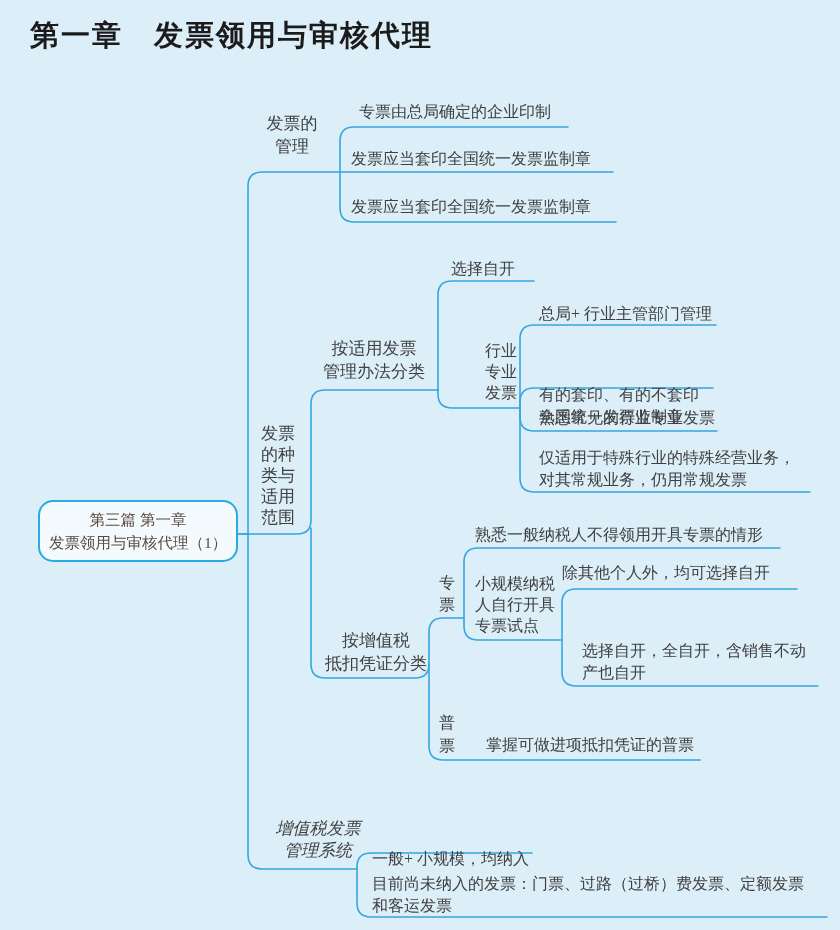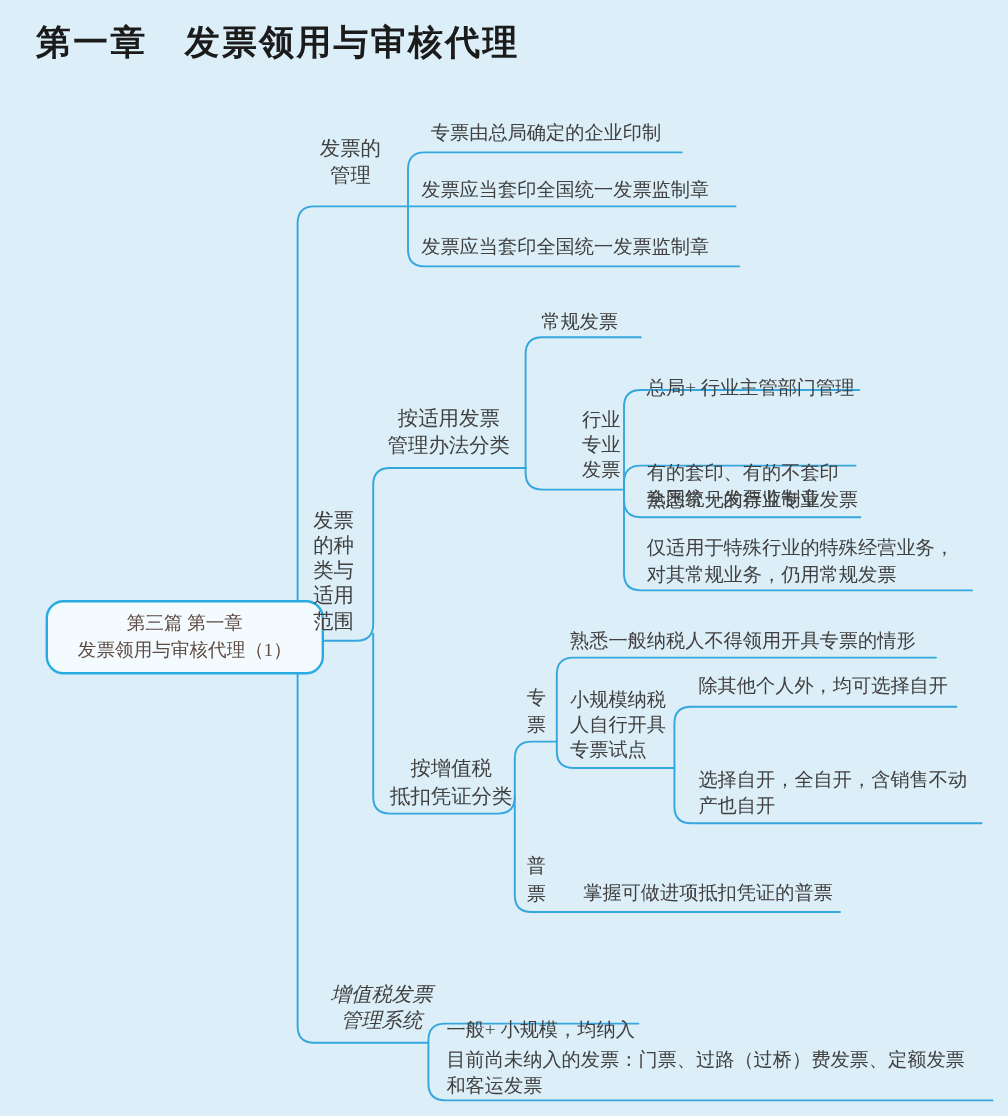--- a/index.html
+++ b/index.html
@@ -13,21 +13,21 @@
     font-family:"Liberation Serif","DejaVu Serif",serif;
   }
   #wires{position:absolute;left:0;top:0;z-index:0;pointer-events:none;}
   .title{
     position:absolute;left:30px;top:16px;
     font-family:"DejaVu Sans","Liberation Sans",sans-serif;
     font-weight:bold;font-size:29px;letter-spacing:2px;color:var(--title-text);
     white-space:pre;z-index:2;
   }
   .root-node{
-    position:absolute;left:38px;top:500px;width:232px;height:62px;
+    position:absolute;left:38px;top:500px;width:200px;height:62px;
     border:2px solid var(--node-border);border-radius:15px;background:var(--node-fill);
     display:flex;align-items:center;justify-content:center;text-align:center;
     z-index:1;box-sizing:border-box;
   }
   .root-node .lbl{
     color:var(--root-text);font-size:15.5px;line-height:1.5;white-space:pre-line;
   }
   .node-label{
     position:absolute;color:var(--text);font-size:16px;line-height:21.5px;
     white-space:pre-line;z-index:1;
@@ -88,40 +88,40 @@
 <div class="node-label" style="left:351px;top:196px;">发票应当套印全国统一发票监制章</div>
 
 <div class="node-label big center" style="left:254px;top:423px;width:48px;line-height:21px;">发票
 的种
 类与
 适用
 范围</div>
 
 <div class="node-label big center" style="left:318px;top:337px;width:112px;line-height:23px;">按适用发票
 管理办法分类</div>
-<div class="node-label" style="left:451px;top:258px;">常规发票</div>
+<div class="node-label" style="left:451px;top:258px;">选择自开</div>
 <div class="node-label center" style="left:460px;top:340px;width:42px;line-height:21px;margin-left:20px;">行业
 专业
 发票</div>
-<div class="node-label" style="left:539px;top:303px;margin-top:10px;">总局+ 行业主管部门管理</div>
+<div class="node-label" style="left:539px;top:303px;">总局+ 行业主管部门管理</div>
 <div class="node-label" style="left:539px;top:341px;margin-top:43px;">有的套印、有的不套印
 全国统一发票监制章</div>
 <div class="node-label" style="left:539px;top:407px;">熟悉常见的行业专业发票</div>
 <div class="node-label" style="left:539px;top:447px;">仅适用于特殊行业的特殊经营业务，
 对其常规业务，仍用常规发票</div>
 
 <div class="node-label big center" style="left:320px;top:629px;width:112px;line-height:23px;">按增值税
 抵扣凭证分类</div>
 <div class="node-label center" style="left:433px;top:572px;width:28px;line-height:22px;">专
 票</div>
 <div class="node-label" style="left:475px;top:524px;">熟悉一般纳税人不得领用开具专票的情形</div>
 <div class="node-label" style="left:475px;top:573px;line-height:21px;">小规模纳税
 人自行开具
 专票试点</div>
-<div class="node-label" style="left:582px;top:562px;text-align:center;">除其他个人外，均可选择自开</div>
+<div class="node-label" style="left:562px;top:562px;text-align:center;">除其他个人外，均可选择自开</div>
 <div class="node-label" style="left:582px;top:640px;">选择自开，全自开，含销售不动
 产也自开</div>
 <div class="node-label center" style="left:433px;top:711px;width:28px;line-height:23px;">普
 票</div>
 <div class="node-label" style="left:486px;top:734px;">掌握可做进项抵扣凭证的普票</div>
 
 <div class="node-label big center" style="left:262px;top:818px;width:112px;line-height:22px;font-style:italic;">增值税发票
 管理系统</div>
 <div class="node-label" style="left:372px;top:828px;margin-top:20px;">一般+ 小规模，均纳入</div>
 <div class="node-label" style="left:372px;top:873px;line-height:22px;">目前尚未纳入的发票：门票、过路（过桥）费发票、定额发票

